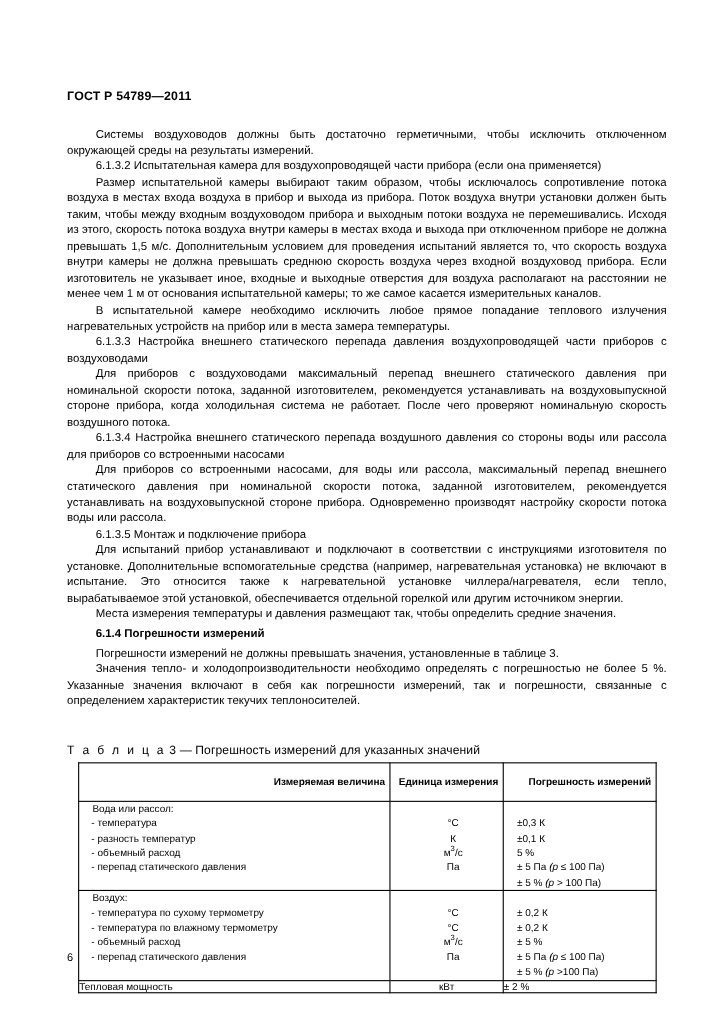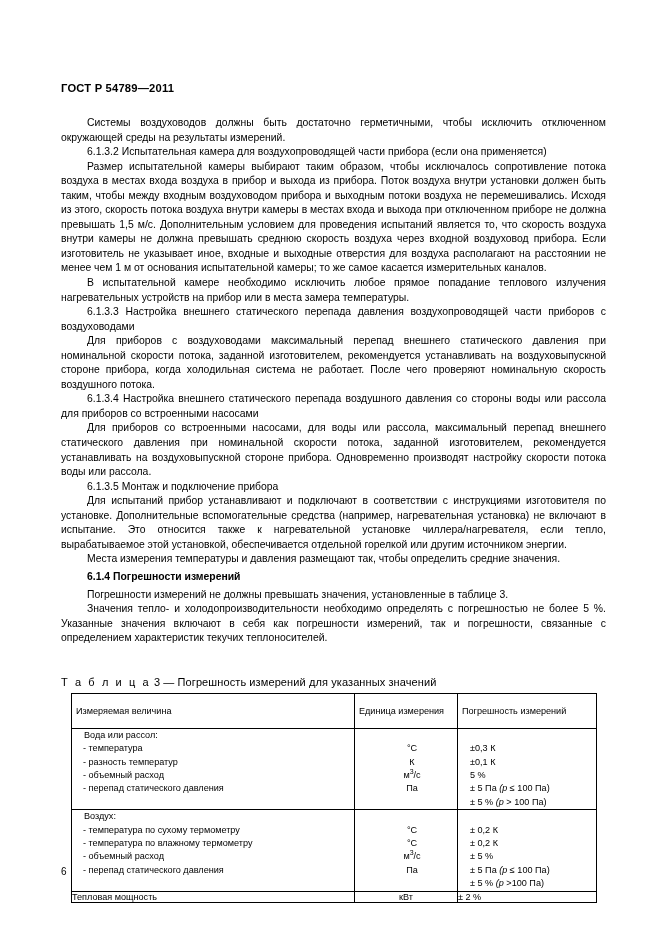--- a/index.html
+++ b/index.html
@@ -79,22 +79,22 @@
     font-size: 9.1px;
     table-layout: fixed;
   }
   table.acc th,
   table.acc td {
     border: 1px solid #000000;
     padding: 0;
     vertical-align: top;
   }
   table.acc thead th {
-    text-align: left;
-    font-weight: normal;
+    text-align: right;
+    font-weight: bold;
     height: 30px;
     vertical-align: middle;
     padding: 2px 4px;
   }
   .col-q { width: 283px; }
   .col-u { width: 103px; }
   .col-a { width: 139px; }
 
   td.cell-q { padding: 7px 0 7px 9px; text-align: left; }
   td.cell-u { padding: 7px 2px 7px 2px; text-align: center; }

